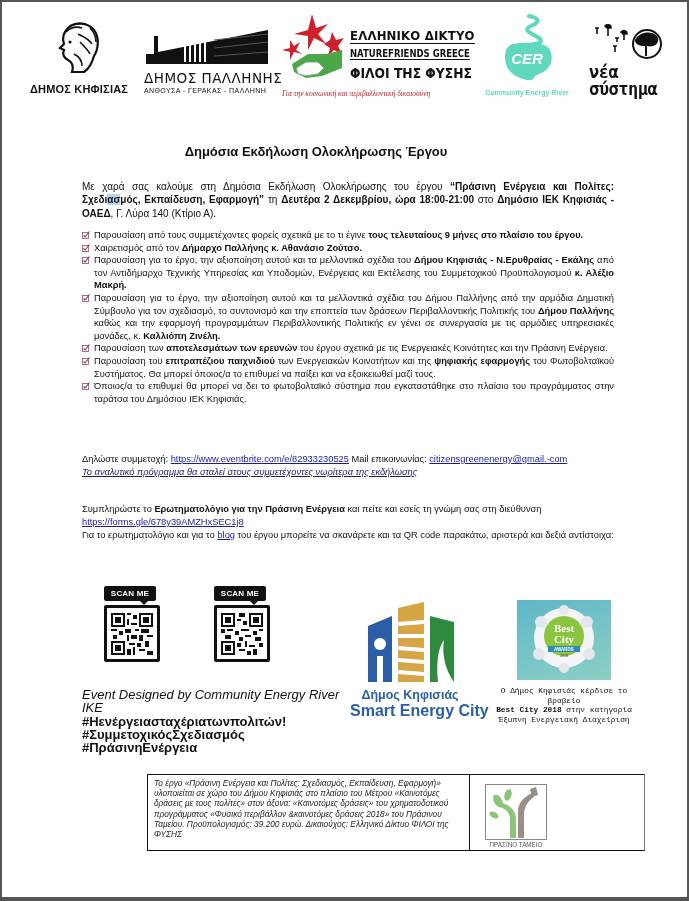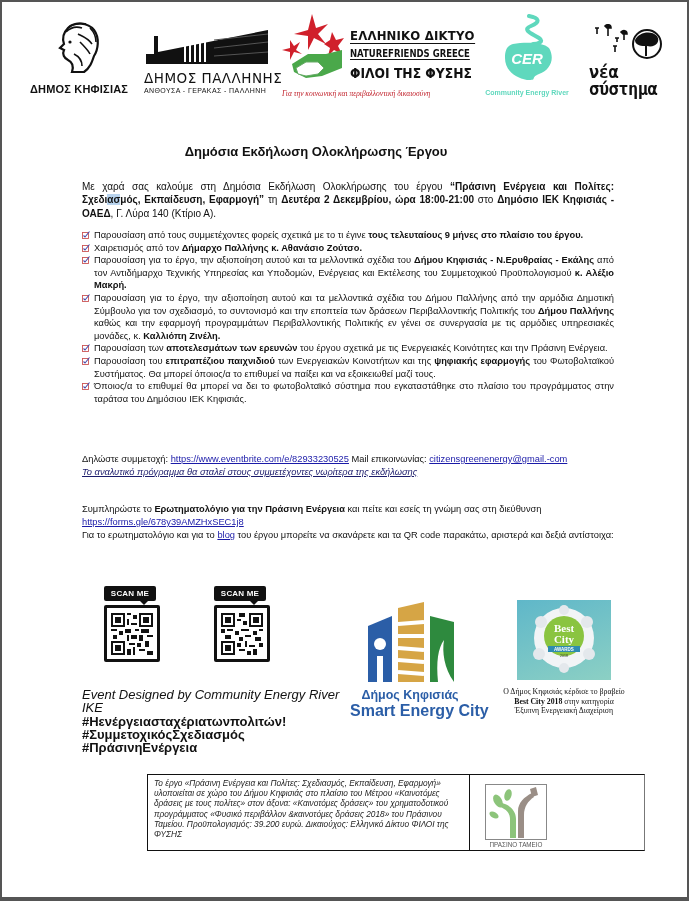--- a/index.html
+++ b/index.html
@@ -51,21 +51,21 @@
   .qr .badge:after { content: ""; position: absolute; left: 36px; bottom: -4px; border-left: 4px solid transparent; border-right: 4px solid transparent; border-top: 4px solid #111; }
   .qr .code { margin: 4px auto 0; width: 56px; height: 57px; border: 3px solid #111; border-radius: 2px; padding: 4px; background: #fff; }
 
   .smart { position: absolute; left: 348px; top: 600px; width: 120px; height: 115px; text-align: center; }
   .smart .art { width: 96px; height: 80px; margin: 0 auto; }
   .smart .l1 { font-size: 12.5px; font-weight: bold; color: #2b5ea7; white-space: nowrap; margin-top: 2px; }
   .smart .l2 { font-size: 16px; font-weight: bold; color: #2b5ea7; white-space: nowrap; }
 
   .award { position: absolute; left: 487px; top: 598px; width: 150px; text-align: center; }
   .award .img { width: 94px; height: 80px; margin: 0 auto; background: linear-gradient(160deg,#5fb7c9,#8cd0c4); position: relative; }
-  .award .cap { font-family: Liberation Serif, serif; font-size: 7.8px; line-height: 9.5px; margin-top: 7px; }
+  .award .cap { font-family: Liberation Mono, monospace; font-size: 7.8px; line-height: 9.5px; margin-top: 7px; }
 
   .credits { position: absolute; left: 80px; top: 686px; width: 260px; font-size: 13px; line-height: 13.3px; }
   .credits .ev { font-style: italic; }
   .credits .h { font-weight: bold; }
 
   .footer { position: absolute; left: 145px; top: 772px; width: 498px; height: 77px; border-top: 1px solid #111; border-left: 1px solid #111; border-bottom: 1.5px solid #111; border-right: 1px solid #777; display: flex; }
   .footer .txt { width: 322px; border-right: 1px solid #111; padding: 3px 4px 0 6px; font-style: italic; font-size: 8.3px; line-height: 10.2px; color: #222; }
   .footer .fund { flex: 1; position: relative; }
   .footer .fund .box { position: absolute; left: 15px; top: 9px; width: 62px; height: 56px; border: 1.5px solid #888; }
   .footer .fund .lbl { position: absolute; left: 0; width: 92px; top: 66px; font-size: 6.3px; text-align: center; color: #555; }

